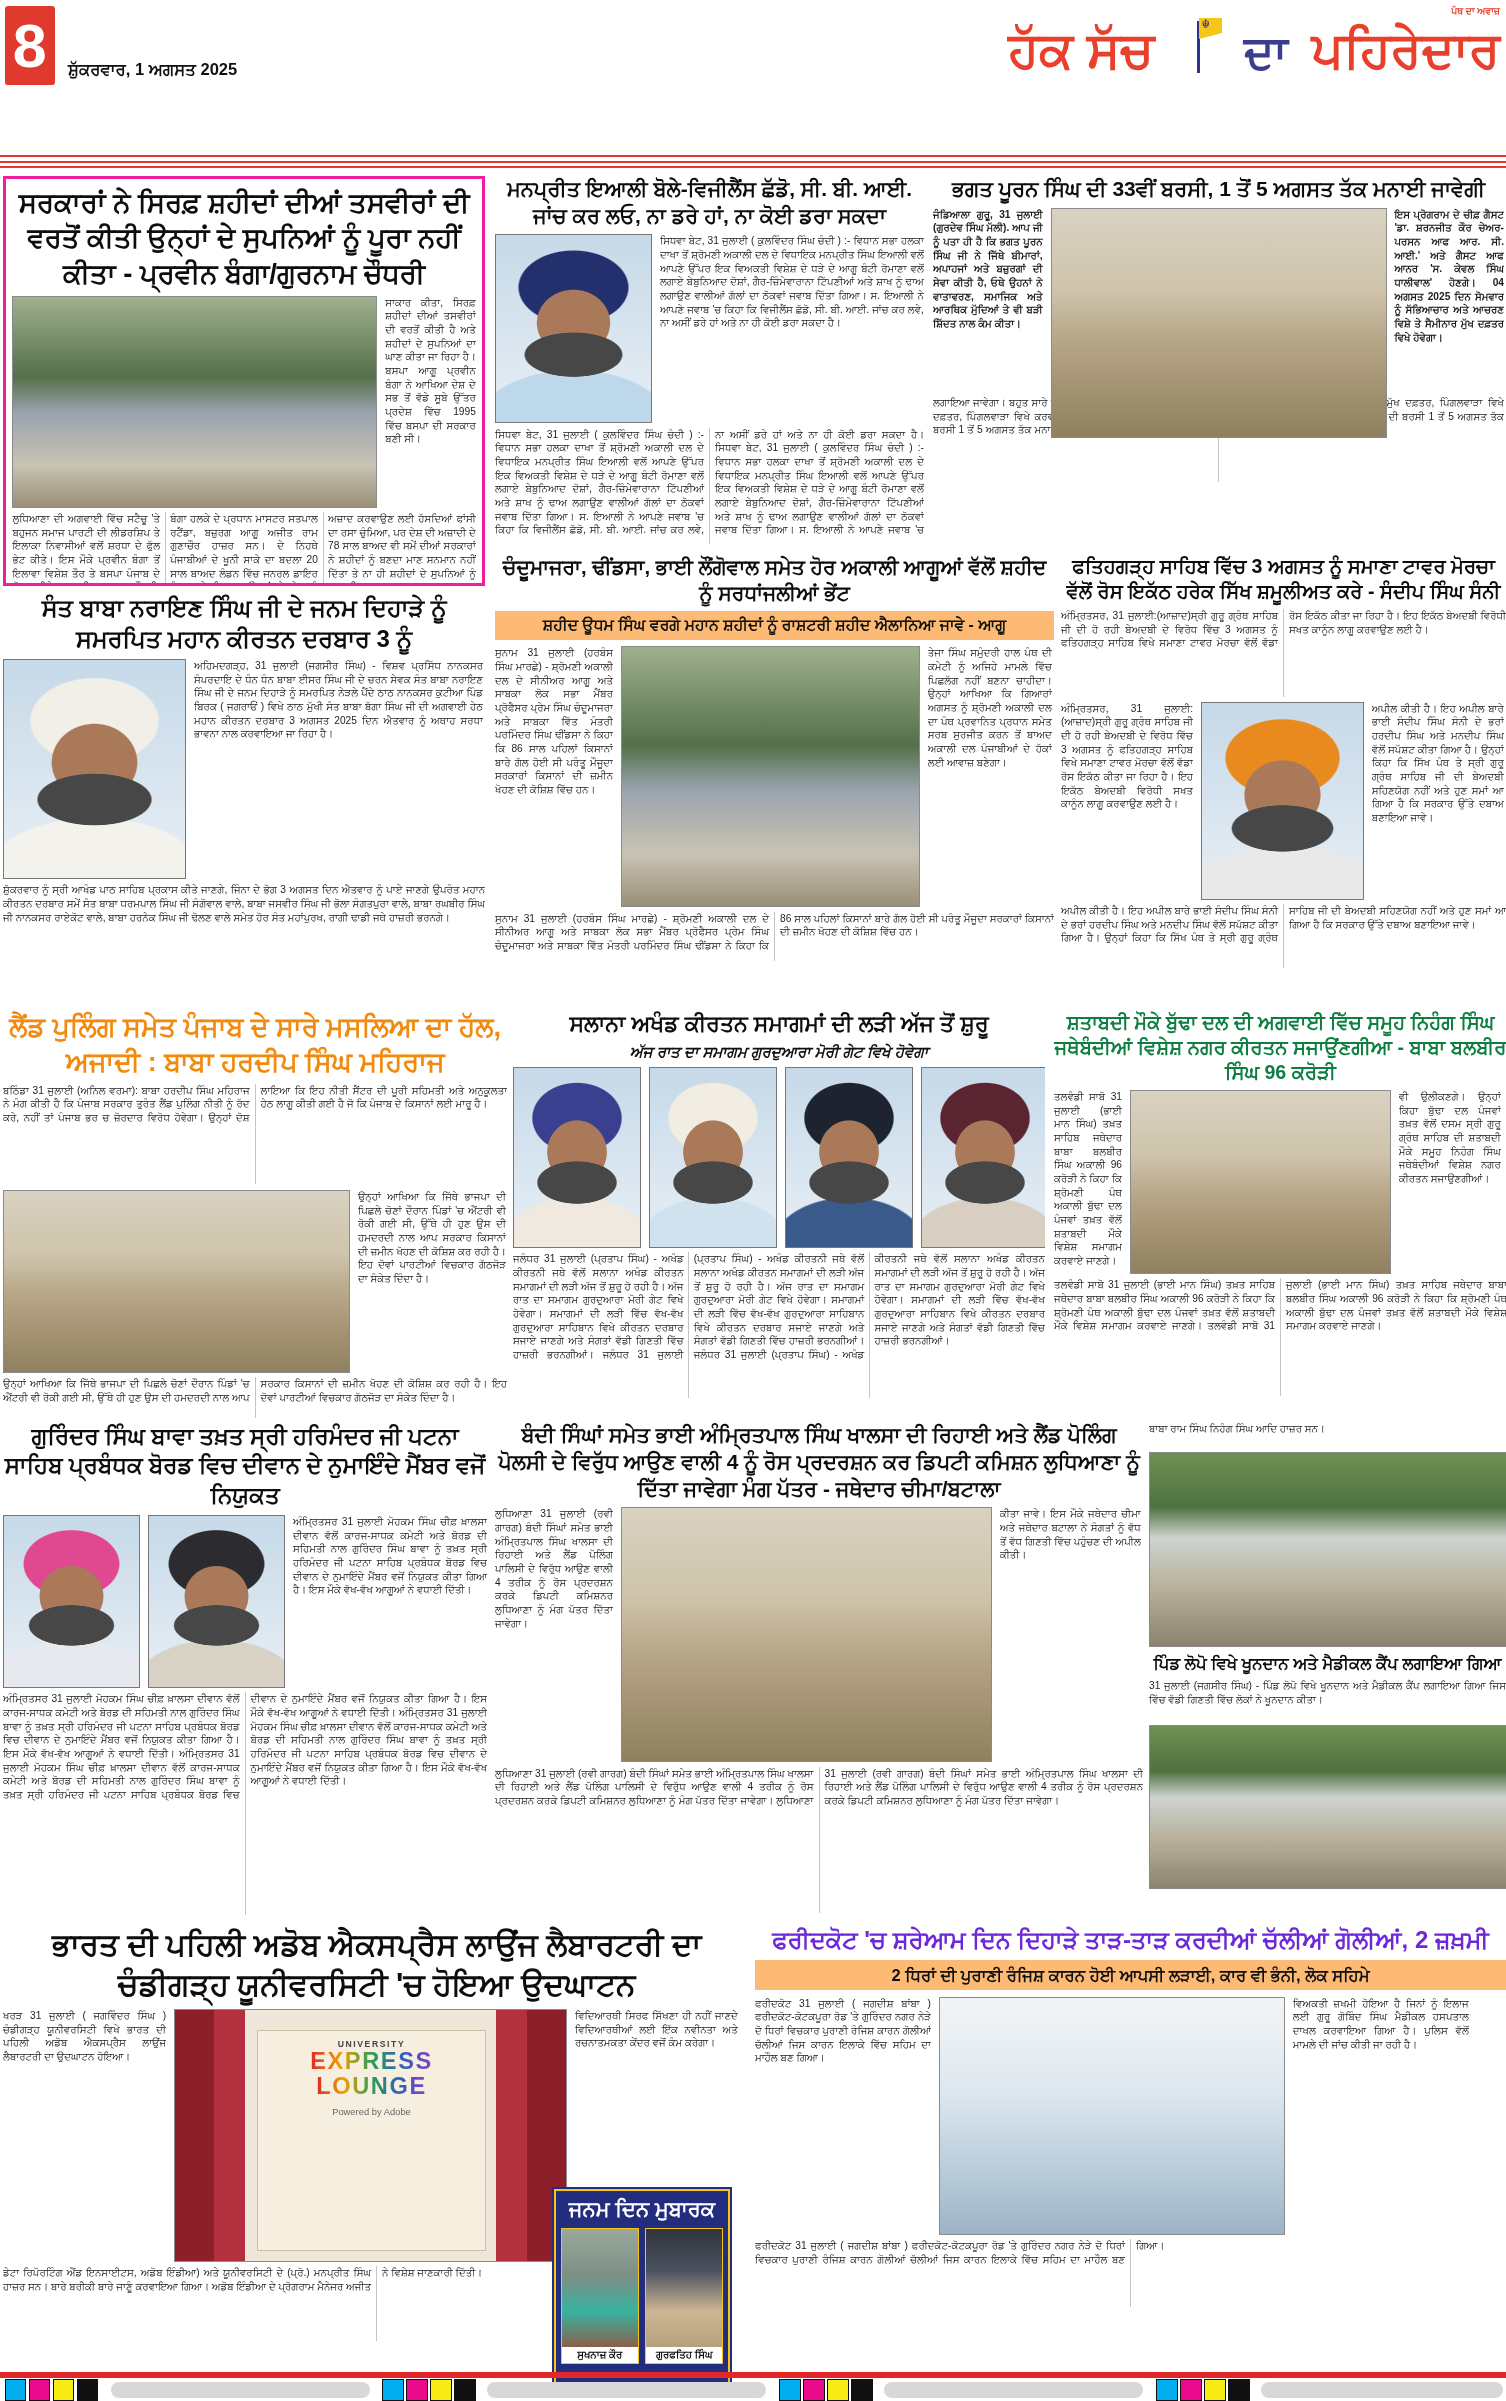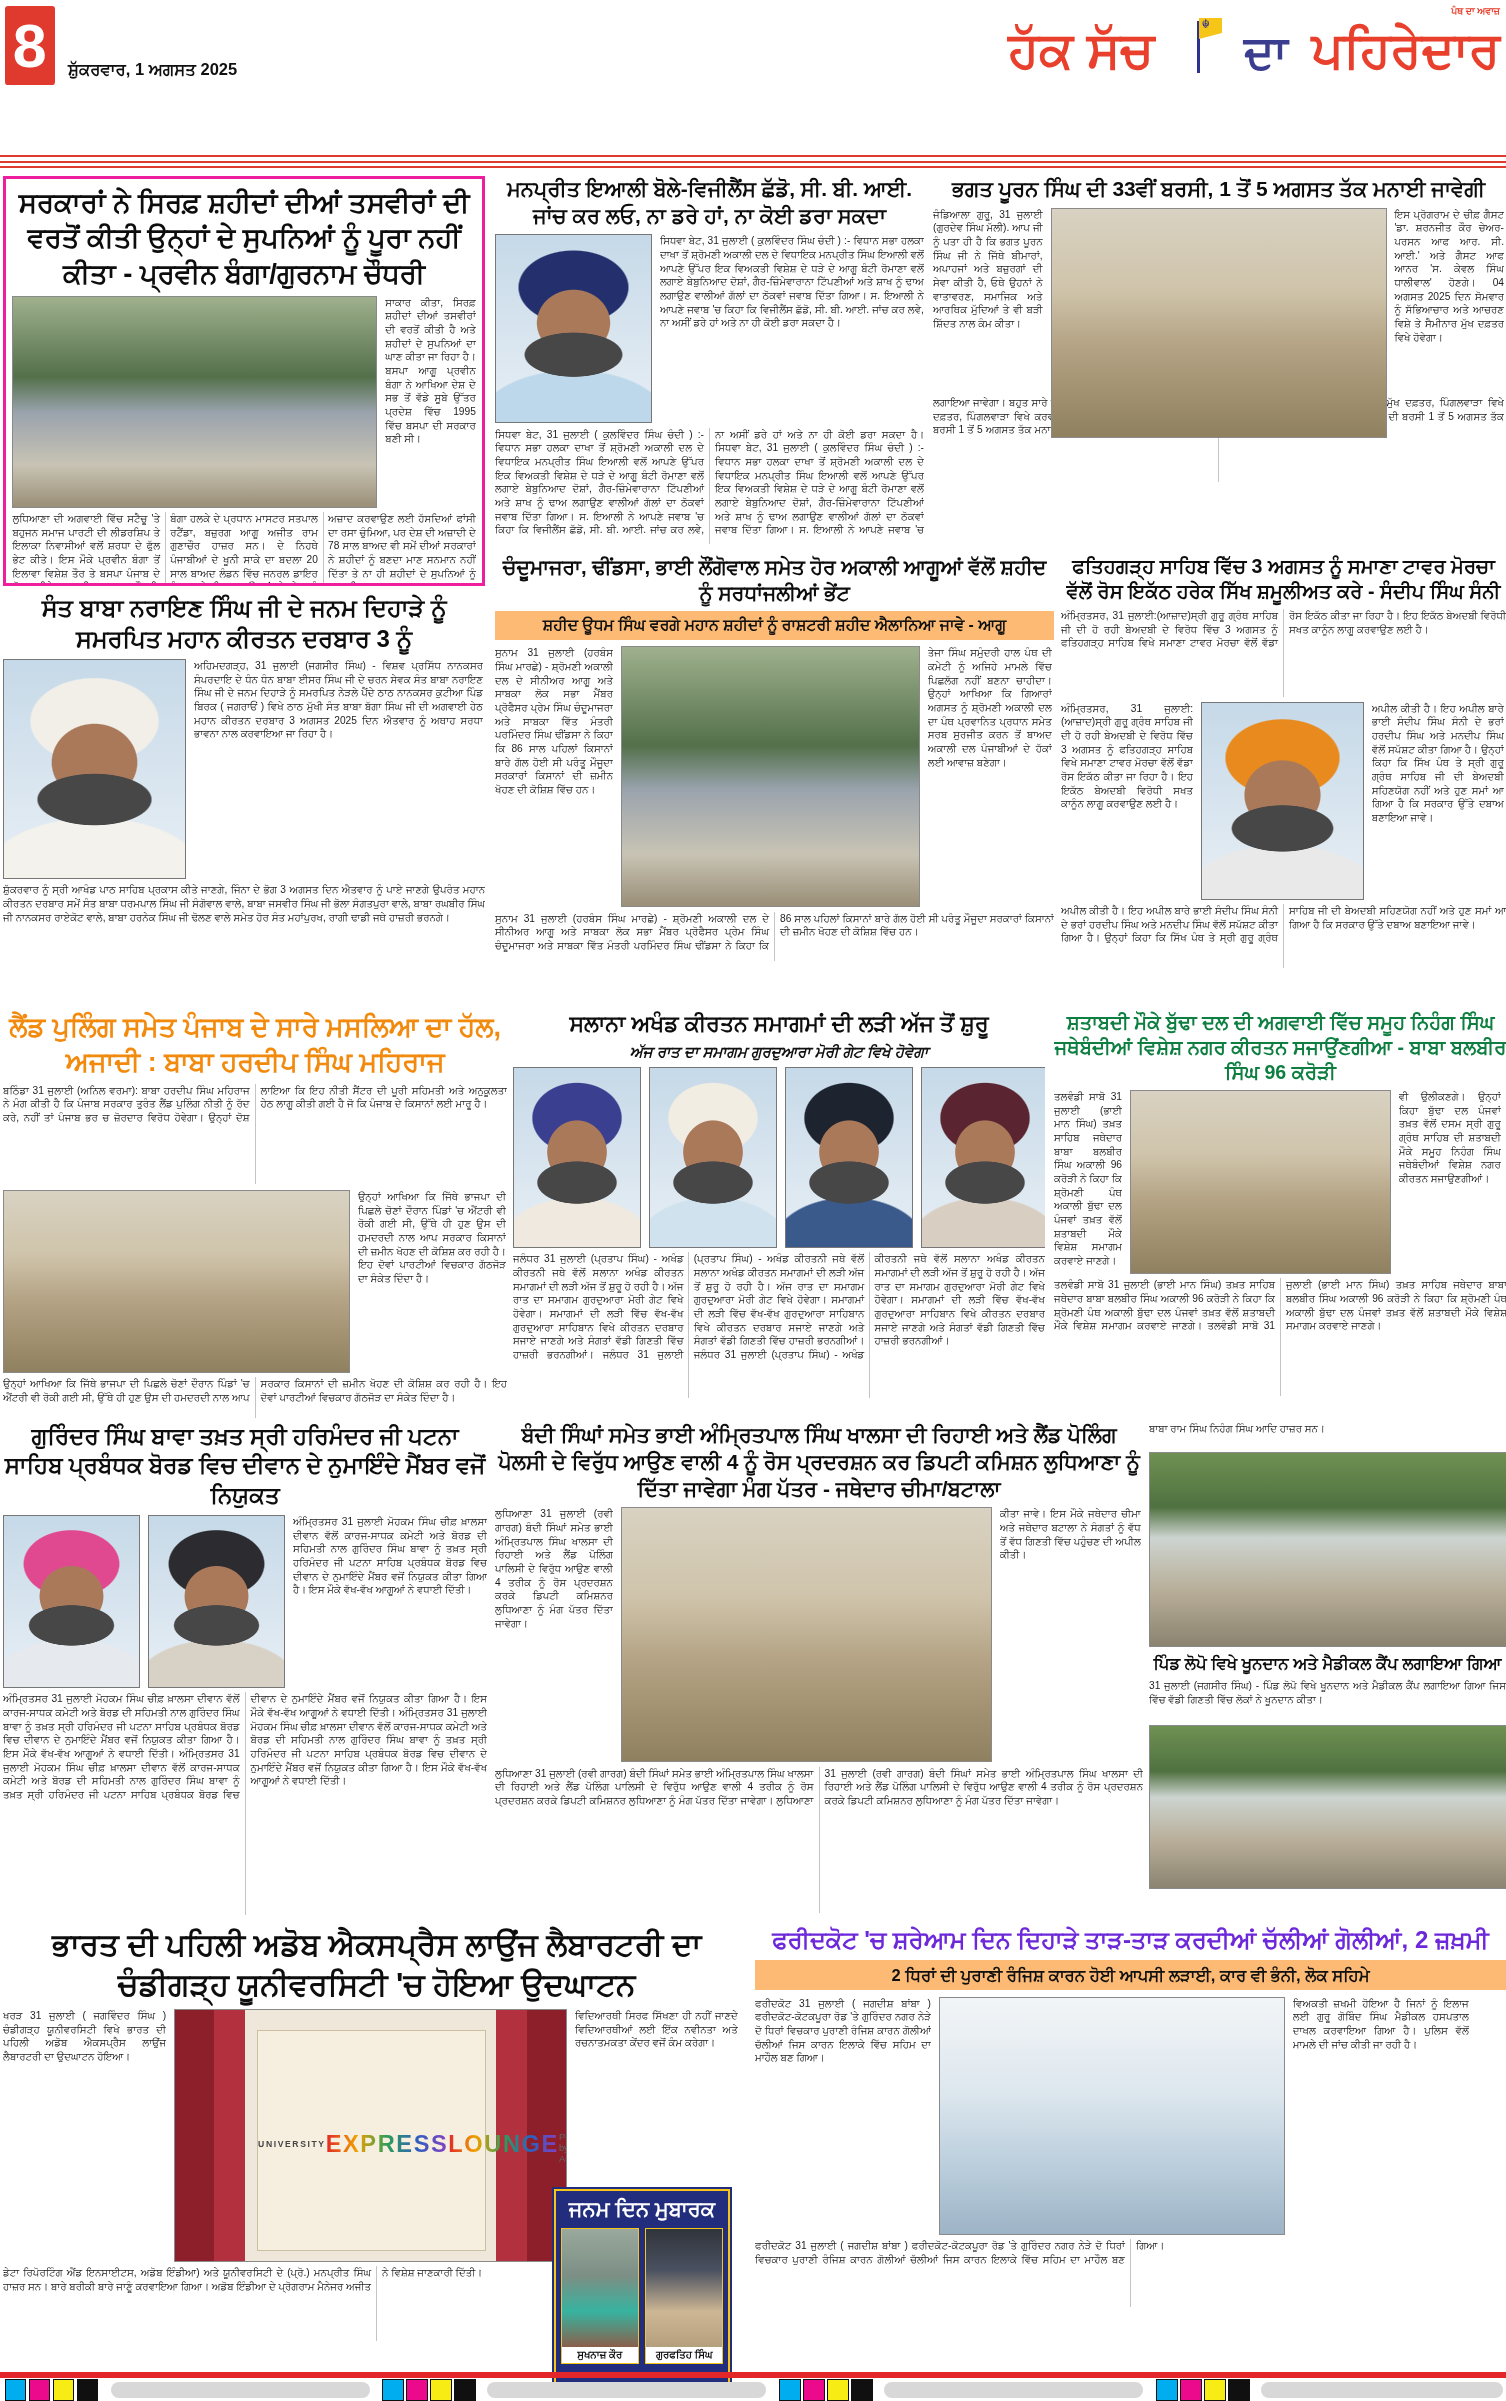--- a/index.html
+++ b/index.html
@@ -42,21 +42,21 @@
      radial-gradient(ellipse 36% 20% at 50% 28%, var(--t,#24306e) 97%, transparent 100%),
      radial-gradient(ellipse 62% 28% at 50% 100%, var(--sh,#e4e8ef) 97%, transparent 100%),
      linear-gradient(180deg,#c6d9e8,#e8eff5);}
   
   .gphoto{background:linear-gradient(180deg,#6f9153 0%,#4f7140 28%,#cdd4d0 44%,#b7ad97 72%,#8b8370 100%);}
   .indoor{background:linear-gradient(180deg,#d9d2c2 0%,#cfc4ab 35%,#b4a384 60%,#8f805f 100%);}
   .hospital{background:linear-gradient(180deg,#f2f5f7 0%,#dde7ee 40%,#bccfdd 70%,#9db4c6 100%);}
   .statue{background:linear-gradient(180deg,#9fb08d 0%,#53704a 38%,#9aa3ad 55%,#c8c3b4 80%,#9a8f77 100%);}
   .lounge{background:linear-gradient(90deg,#8c1f2a 0 10%,#b3313f 10% 18%,#efe8da 18% 82%,#b3313f 82% 90%,#8c1f2a 90% 100%);}
   .board{position:absolute;left:21%;top:8%;width:58%;height:84%;background:#f6efdf;border:0.8px solid #cbbfa4;
-         display:flex;flex-direction:row;align-items:center;padding-top:7.9px;}
+         display:flex;flex-direction:column;align-items:center;padding-top:7.9px;}
   .board .uni{font-size:8.6px;font-weight:700;color:#444;letter-spacing:1.6px;}
   .board .ex{font-size:23.6px;font-weight:800;letter-spacing:1.6px;
       background:linear-gradient(90deg,#e02828,#f0a000,#2f9e57,#2f5fc0,#8a3fc0);
       -webkit-background-clip:text;background-clip:text;color:transparent;line-height:1.05;}
   .board .pw{font-size:9.4px;color:#666;margin-top:7px;}
   
   .bday{background:#232d7d;border:2.4px solid #f5c518;outline:2.4px solid #232d7d;padding:4.7px;}
   .bday .title{color:#ffffff;font-weight:800;font-size:21px;text-align:center;margin:1.6px 0 6.3px 0;}
   .bday .kids{display:flex;gap:6.3px;justify-content:center;}
   .kid{background:#fff;border:1.6px solid #f5c518;width:86px;}
@@ -109,21 +109,21 @@
     <h2 class="hl" style="font-size:21px;">ਮਨਪ੍ਰੀਤ ਇਆਲੀ ਬੋਲੇ-ਵਿਜੀਲੈਂਸ ਛੱਡੋ, ਸੀ. ਬੀ. ਆਈ. ਜਾਂਚ ਕਰ ਲਓ, ਨਾ ਡਰੇ ਹਾਂ, ਨਾ ਕੋਈ ਡਰਾ ਸਕਦਾ</h2>
     <div class="row" style="height:187px;">
       <div class="photo portrait" style="width:155px;height:187px;--t:#24306e;--sh:#bcd8ea;"></div>
       <div class="bt" style="width:264px;height:187px;">ਸਿਧਵਾ ਬੇਟ, 31 ਜੁਲਾਈ ( ਕੁਲਵਿੰਦਰ ਸਿੰਘ ਚੰਦੀ ) :- ਵਿਧਾਨ ਸਭਾ ਹਲਕਾ ਦਾਖਾ ਤੋਂ ਸ਼੍ਰੋਮਣੀ ਅਕਾਲੀ ਦਲ ਦੇ ਵਿਧਾਇਕ ਮਨਪ੍ਰੀਤ ਸਿੰਘ ਇਆਲੀ ਵਲੋਂ ਆਪਣੇ ਉੱਪਰ ਇਕ ਵਿਅਕਤੀ ਵਿਸ਼ੇਸ਼ ਦੇ ਧੜੇ ਦੇ ਆਗੂ ਬੰਟੀ ਰੋਮਾਣਾ ਵਲੋਂ ਲਗਾਏ ਬੇਬੁਨਿਆਦ ਦੋਸ਼ਾਂ, ਗੈਰ-ਜ਼ਿੰਮੇਵਾਰਾਨਾ ਟਿੱਪਣੀਆਂ ਅਤੇ ਸ਼ਾਖ ਨੂੰ ਢਾਅ ਲਗਾਉਣ ਵਾਲੀਆਂ ਗੱਲਾਂ ਦਾ ਠੋਕਵਾਂ ਜਵਾਬ ਦਿੱਤਾ ਗਿਆ। ਸ. ਇਆਲੀ ਨੇ ਆਪਣੇ ਜਵਾਬ 'ਚ ਕਿਹਾ ਕਿ ਵਿਜੀਲੈਂਸ ਛੱਡੋ, ਸੀ. ਬੀ. ਆਈ. ਜਾਂਚ ਕਰ ਲਵੇ, ਨਾ ਅਸੀਂ ਡਰੇ ਹਾਂ ਅਤੇ ਨਾ ਹੀ ਕੋਈ ਡਰਾ ਸਕਦਾ ਹੈ।</div>
     </div>
     <div class="bt cols2" style="height:116px;">ਸਿਧਵਾ ਬੇਟ, 31 ਜੁਲਾਈ ( ਕੁਲਵਿੰਦਰ ਸਿੰਘ ਚੰਦੀ ) :- ਵਿਧਾਨ ਸਭਾ ਹਲਕਾ ਦਾਖਾ ਤੋਂ ਸ਼੍ਰੋਮਣੀ ਅਕਾਲੀ ਦਲ ਦੇ ਵਿਧਾਇਕ ਮਨਪ੍ਰੀਤ ਸਿੰਘ ਇਆਲੀ ਵਲੋਂ ਆਪਣੇ ਉੱਪਰ ਇਕ ਵਿਅਕਤੀ ਵਿਸ਼ੇਸ਼ ਦੇ ਧੜੇ ਦੇ ਆਗੂ ਬੰਟੀ ਰੋਮਾਣਾ ਵਲੋਂ ਲਗਾਏ ਬੇਬੁਨਿਆਦ ਦੋਸ਼ਾਂ, ਗੈਰ-ਜ਼ਿੰਮੇਵਾਰਾਨਾ ਟਿੱਪਣੀਆਂ ਅਤੇ ਸ਼ਾਖ ਨੂੰ ਢਾਅ ਲਗਾਉਣ ਵਾਲੀਆਂ ਗੱਲਾਂ ਦਾ ਠੋਕਵਾਂ ਜਵਾਬ ਦਿੱਤਾ ਗਿਆ। ਸ. ਇਆਲੀ ਨੇ ਆਪਣੇ ਜਵਾਬ 'ਚ ਕਿਹਾ ਕਿ ਵਿਜੀਲੈਂਸ ਛੱਡੋ, ਸੀ. ਬੀ. ਆਈ. ਜਾਂਚ ਕਰ ਲਵੇ, ਨਾ ਅਸੀਂ ਡਰੇ ਹਾਂ ਅਤੇ ਨਾ ਹੀ ਕੋਈ ਡਰਾ ਸਕਦਾ ਹੈ। ਸਿਧਵਾ ਬੇਟ, 31 ਜੁਲਾਈ ( ਕੁਲਵਿੰਦਰ ਸਿੰਘ ਚੰਦੀ ) :- ਵਿਧਾਨ ਸਭਾ ਹਲਕਾ ਦਾਖਾ ਤੋਂ ਸ਼੍ਰੋਮਣੀ ਅਕਾਲੀ ਦਲ ਦੇ ਵਿਧਾਇਕ ਮਨਪ੍ਰੀਤ ਸਿੰਘ ਇਆਲੀ ਵਲੋਂ ਆਪਣੇ ਉੱਪਰ ਇਕ ਵਿਅਕਤੀ ਵਿਸ਼ੇਸ਼ ਦੇ ਧੜੇ ਦੇ ਆਗੂ ਬੰਟੀ ਰੋਮਾਣਾ ਵਲੋਂ ਲਗਾਏ ਬੇਬੁਨਿਆਦ ਦੋਸ਼ਾਂ, ਗੈਰ-ਜ਼ਿੰਮੇਵਾਰਾਨਾ ਟਿੱਪਣੀਆਂ ਅਤੇ ਸ਼ਾਖ ਨੂੰ ਢਾਅ ਲਗਾਉਣ ਵਾਲੀਆਂ ਗੱਲਾਂ ਦਾ ਠੋਕਵਾਂ ਜਵਾਬ ਦਿੱਤਾ ਗਿਆ। ਸ. ਇਆਲੀ ਨੇ ਆਪਣੇ ਜਵਾਬ 'ਚ ਕਿਹਾ ਕਿ ਵਿਜੀਲੈਂਸ ਛੱਡੋ, ਸੀ. ਬੀ. ਆਈ. ਜਾਂਚ ਕਰ ਲਵੇ, ਨਾ ਅਸੀਂ ਡਰੇ ਹਾਂ ਅਤੇ ਨਾ ਹੀ ਕੋਈ ਡਰਾ ਸਕਦਾ ਹੈ।</div>
   </section>
 
   <section class="abs art" style="left:933px;top:176px;width:571px;height:369px;">
     <h2 class="hl" style="font-size:21px;">ਭਗਤ ਪੂਰਨ ਸਿੰਘ ਦੀ 33ਵੀਂ ਬਰਸੀ, 1 ਤੋਂ 5 ਅਗਸਤ ਤੱਕ ਮਨਾਈ ਜਾਵੇਗੀ</h2>
-    <div class="row" style="height:182px;">
+    <div class="row" style="height:182px;font-weight:bold;">
       <div class="bt" style="width:110px;height:228px;">ਜੰਡਿਆਲਾ ਗੁਰੂ, 31 ਜੁਲਾਈ (ਗੁਰਦੇਵ ਸਿੰਘ ਮੱਲੀ). ਆਪ ਜੀ ਨੂੰ ਪਤਾ ਹੀ ਹੈ ਕਿ ਭਗਤ ਪੂਰਨ ਸਿੰਘ ਜੀ ਨੇ ਜਿੱਥੇ ਬੀਮਾਰਾਂ, ਅਪਾਹਜਾਂ ਅਤੇ ਬਜ਼ੁਰਗਾਂ ਦੀ ਸੇਵਾ ਕੀਤੀ ਹੈ, ਓਥੇ ਉਹਨਾਂ ਨੇ ਵਾਤਾਵਰਣ, ਸਮਾਜਿਕ ਅਤੇ ਆਰਥਿਕ ਮੁੱਦਿਆਂ ਤੇ ਵੀ ਬੜੀ ਸ਼ਿੱਦਤ ਨਾਲ ਕੰਮ ਕੀਤਾ।</div>
       <div class="photo indoor" style="width:334px;height:228px;"></div>
       <div class="bt" style="width:110px;height:228px;">ਇਸ ਪ੍ਰੋਗਰਾਮ ਦੇ ਚੀਫ਼ ਗੈਸਟ 'ਡਾ. ਸ਼ਰਨਜੀਤ ਕੌਰ ਚੇਅਰ-ਪਰਸਨ ਆਫ ਆਰ. ਸੀ. ਆਈ.' ਅਤੇ ਗੈਸਟ ਆਫ ਆਨਰ 'ਸ. ਕੇਵਲ ਸਿੰਘ ਧਾਲੀਵਾਲ' ਹੋਣਗੇ। 04 ਅਗਸਤ 2025 ਦਿਨ ਸੋਮਵਾਰ ਨੂੰ ਸੱਭਿਆਚਾਰ ਅਤੇ ਆਚਰਣ ਵਿਸ਼ੇ ਤੇ ਸੈਮੀਨਾਰ ਮੁੱਖ ਦਫ਼ਤਰ ਵਿਖੇ ਹੋਵੇਗਾ।</div>
     </div>
     <div class="bt cols2" style="height:86px;">ਲਗਾਇਆ ਜਾਵੇਗਾ। ਬਹੁਤ ਸਾਰੇ ਮਰੀਜ਼ਾਂ ਨੂੰ ਡੂੰਘੀਆਂ ਵਿਚਾਰਾਂ 'ਤੇ ਸੈਮੀਨਾਰ ਮੁੱਖ ਦਫ਼ਤਰ, ਪਿੰਗਲਵਾੜਾ ਵਿਖੇ ਕਰਵਾਇਆ ਜਾਵੇਗਾ। ਭਗਤ ਪੂਰਨ ਸਿੰਘ ਜੀ ਦੀ ਬਰਸੀ 1 ਤੋਂ 5 ਅਗਸਤ ਤੱਕ ਮਨਾਈ ਜਾਵੇਗੀ। ਲਗਾਇਆ ਜਾਵੇਗਾ। ਬਹੁਤ ਸਾਰੇ ਮਰੀਜ਼ਾਂ ਨੂੰ ਡੂੰਘੀਆਂ ਵਿਚਾਰਾਂ 'ਤੇ ਸੈਮੀਨਾਰ ਮੁੱਖ ਦਫ਼ਤਰ, ਪਿੰਗਲਵਾੜਾ ਵਿਖੇ ਕਰਵਾਇਆ ਜਾਵੇਗਾ। ਭਗਤ ਪੂਰਨ ਸਿੰਘ ਜੀ ਦੀ ਬਰਸੀ 1 ਤੋਂ 5 ਅਗਸਤ ਤੱਕ ਮਨਾਈ ਜਾਵੇਗੀ।</div>
   </section>
 
   <section class="abs art" style="left:3.1px;top:593px;width:482px;height:404px;">
     <h2 class="hl" style="font-size:24px;">ਸੰਤ ਬਾਬਾ ਨਰਾਇਣ ਸਿੰਘ ਜੀ ਦੇ ਜਨਮ ਦਿਹਾੜੇ ਨੂੰ ਸਮਰਪਿਤ ਮਹਾਨ ਕੀਰਤਨ ਦਰਬਾਰ 3 ਨੂੰ</h2>
     <div class="row" style="height:218px;">

